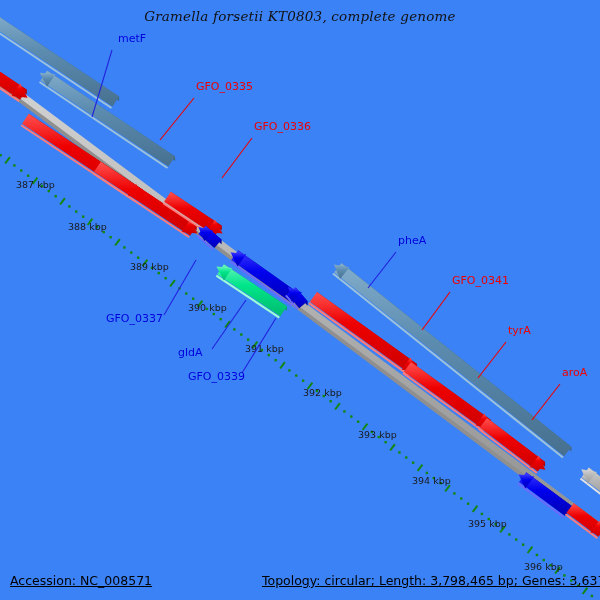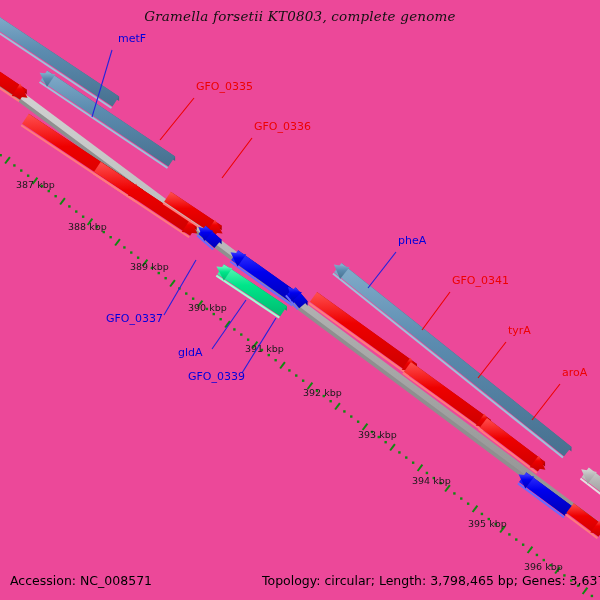--- a/index.html
+++ b/index.html
@@ -1,26 +1,26 @@
 <!DOCTYPE html>
 <html><head>
 <meta charset="utf-8">
 <style>
   html,body{margin:0;padding:0;background:#ffffff;}
   body{width:600px;height:600px;overflow:hidden;font-family:"DejaVu Sans","Liberation Sans",sans-serif;}
-  #stage{position:relative;width:600px;height:600px;background:#ec4899;}
+  #stage{position:relative;width:600px;height:600px;background:#3b82f6;}
   #title{
     position:absolute;top:8px;left:0;width:600px;text-align:center;
     font-family:"DejaVu Serif","Liberation Serif",serif;
     font-style:italic;font-size:13.5px;color:#111;letter-spacing:.2px;
   }
   #svgmap{position:absolute;top:0;left:0;width:600px;height:600px;}
   .foot{
     position:absolute;bottom:12px;font-size:12.5px;color:#000;
-    font-family:"DejaVu Sans","Liberation Sans",sans-serif;white-space:nowrap;
+    font-family:"DejaVu Sans","Liberation Sans",sans-serif;white-space:nowrap;text-decoration:underline;
   }
   #foot-left{left:10px;}
   #foot-right{left:262px;}
   .tick-label{font-size:9.5px;fill:#1a1a1a;font-family:"DejaVu Sans","Liberation Sans",sans-serif;}
   .glabel{font-size:11px;font-family:"DejaVu Sans","Liberation Sans",sans-serif;}
   .glabel.fwd{fill:#ee0000;}
   .glabel.rev{fill:#0000dd;}
   .lead{stroke-width:1.1;fill:none;}
   .lead.fwd{stroke:#ee0000;}
   .lead.rev{stroke:#2222dd;}

